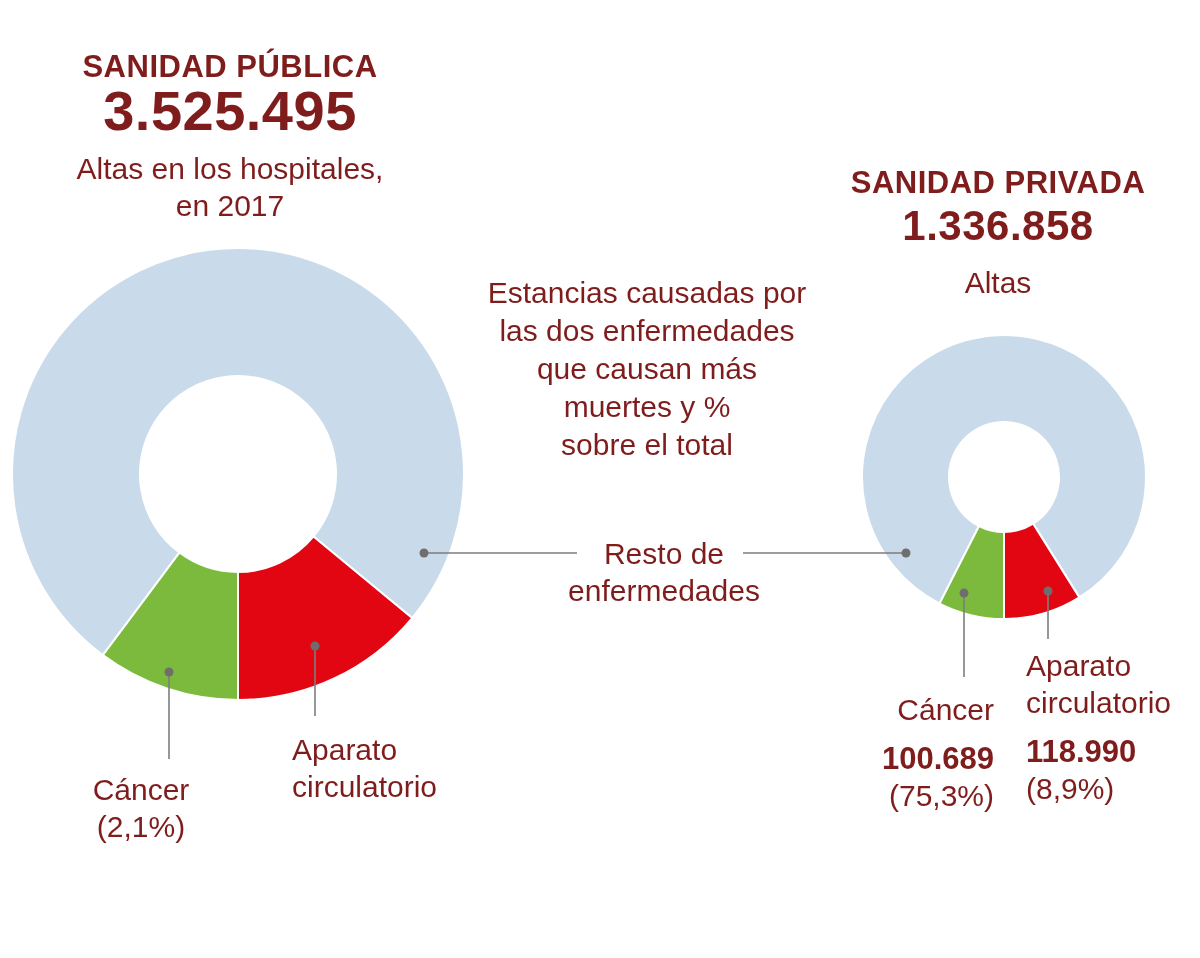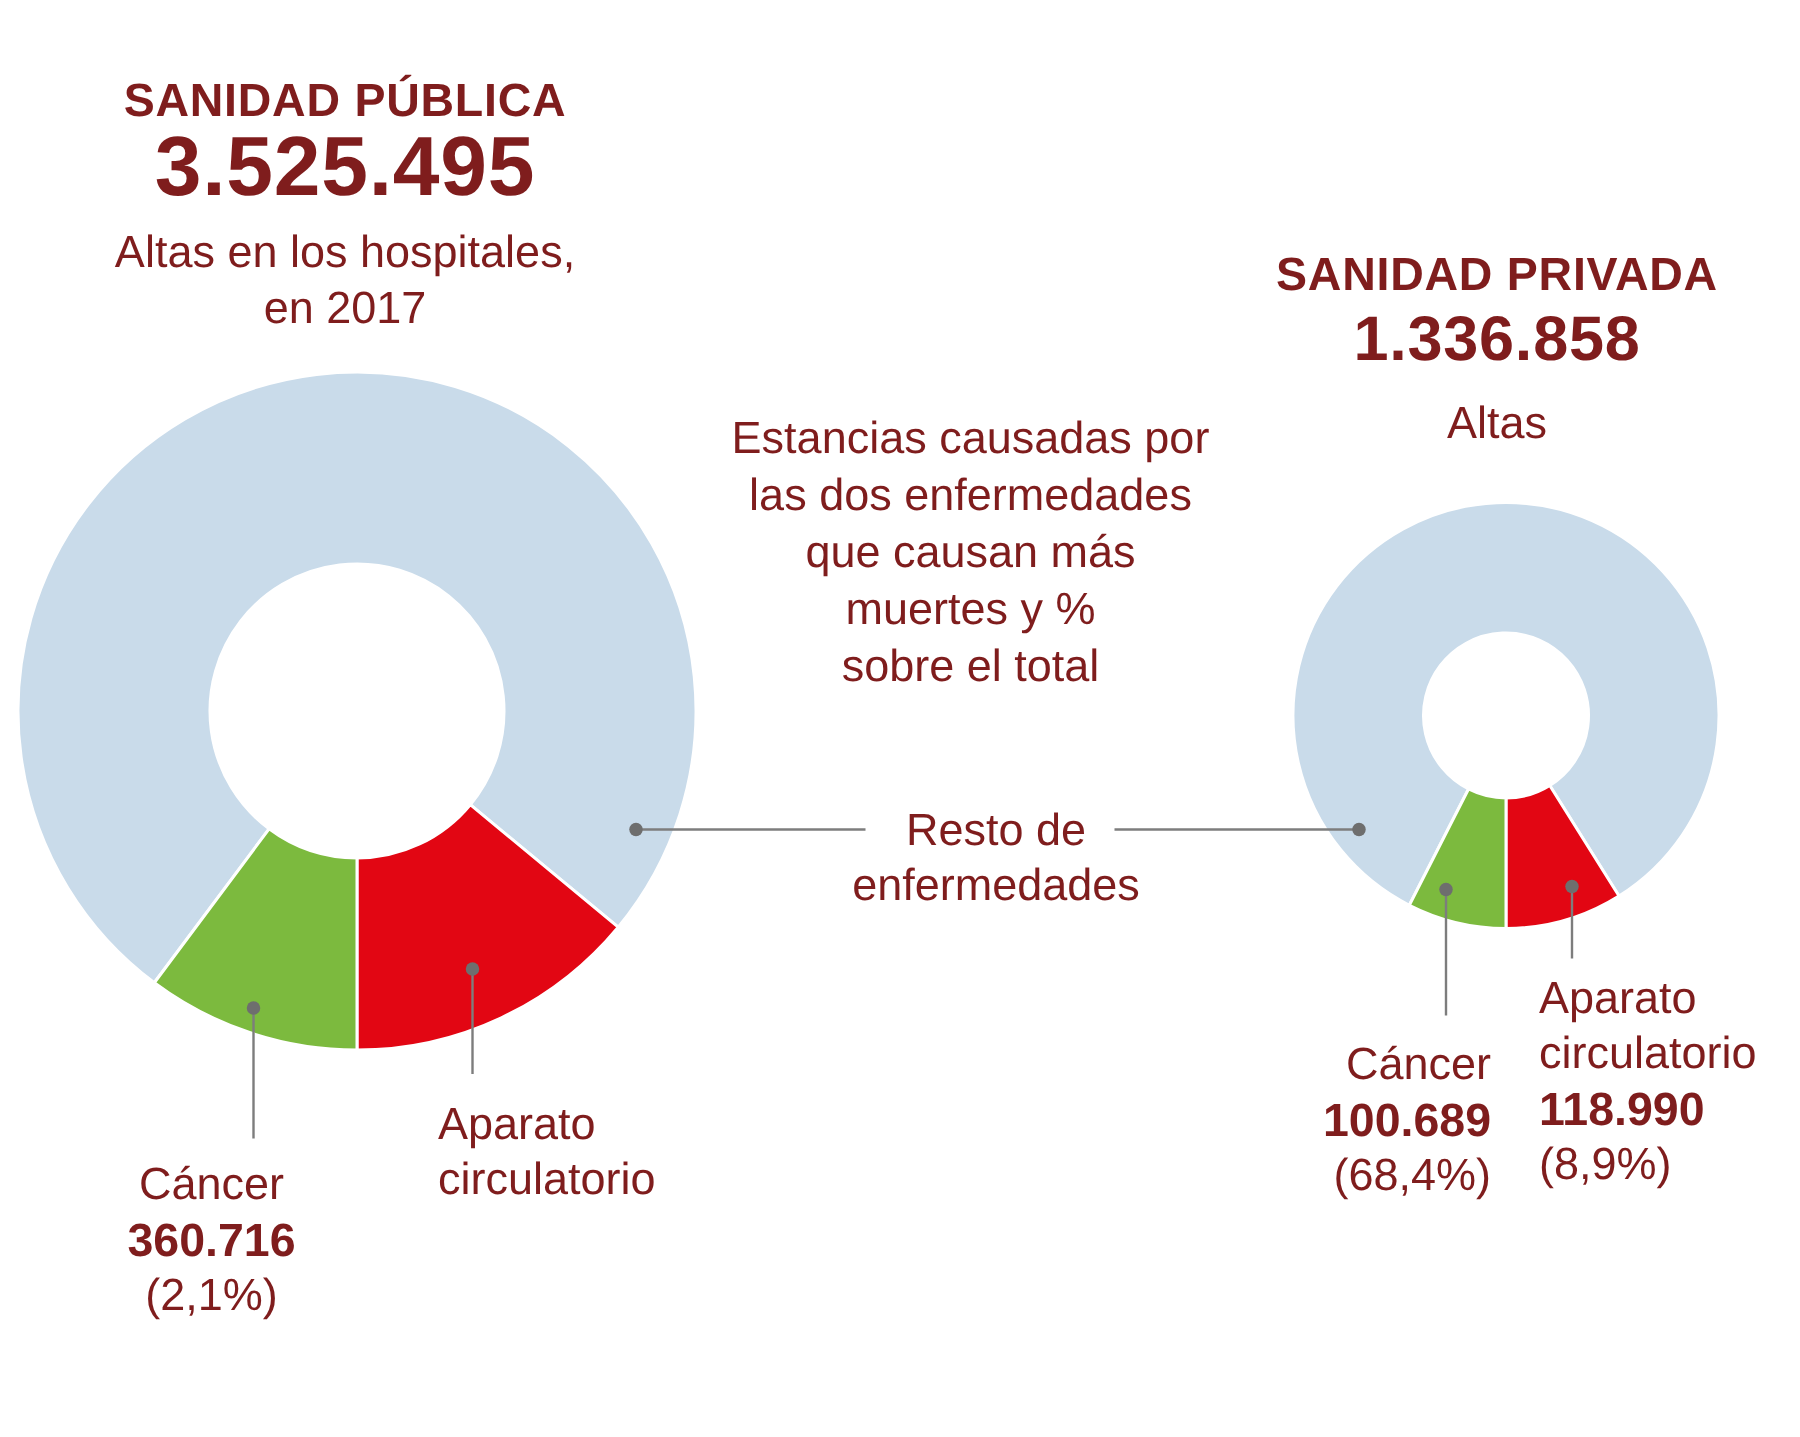--- a/index.html
+++ b/index.html
@@ -40,21 +40,21 @@
   }
   .annotation {
     font-size: 30px;
     line-height: 38px;
   }
   .rest-label {
     font-size: 30px;
     line-height: 37px;
   }
   .callout { font-size: 30px; line-height: 37px; }
-  .callout .val { font-weight: bold; font-size: 31px; }
+  .callout .val { font-weight: bold; font-size: 31px; margin-top: 12px; }
 </style>
 </head>
 <body>
 
 <div id="canvas">
 
   <svg id="chart-svg" width="1200" height="958" viewBox="0 0 1200 958">
 
     <g>
         <path d="M 102.87347382900083 655.1541385808182 A 226 226 0 1 1 412.13599286732847 618.0578216832038 L 313.51029779202736 536.4675509953715 A 98 98 0 1 0 179.4053116603632 552.5535645173459 Z" fill="#c9dbea" stroke="#ffffff" stroke-width="2" stroke-linejoin="round"></path>
@@ -110,33 +110,32 @@
 las dos enfermedades
 que causan más
 muertes y %
 sobre el total</div>
 
   <div class="abs center rest-label pre" style="left:558px; top:535px; width:212px;">Resto de
 enfermedades</div>
 
   <div class="abs center callout" style="left:38px; top:771px; width:206px;">
     <div>Cáncer</div>
-    <div class="val">360.716</div>
     <div>(2,1%)</div>
   </div>
 
   <div class="abs left callout" style="left:292px; top:731px; width:230px;">
     <div class="pre">Aparato
 circulatorio</div>
   </div>
 
   <div class="abs right callout" style="left:788px; top:691px; width:206px;">
     <div>Cáncer</div>
     <div class="val">100.689</div>
-    <div>(68,4%)</div>
+    <div>(75,3%)</div>
   </div>
 
   <div class="abs left callout" style="left:1026px; top:647px; width:180px;">
     <div class="pre">Aparato
 circulatorio</div>
     <div class="val">118.990</div>
     <div>(8,9%)</div>
   </div>
 
 </div>

